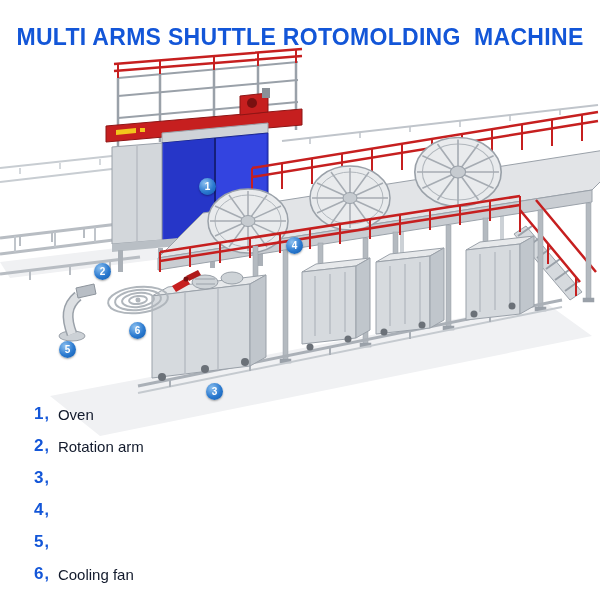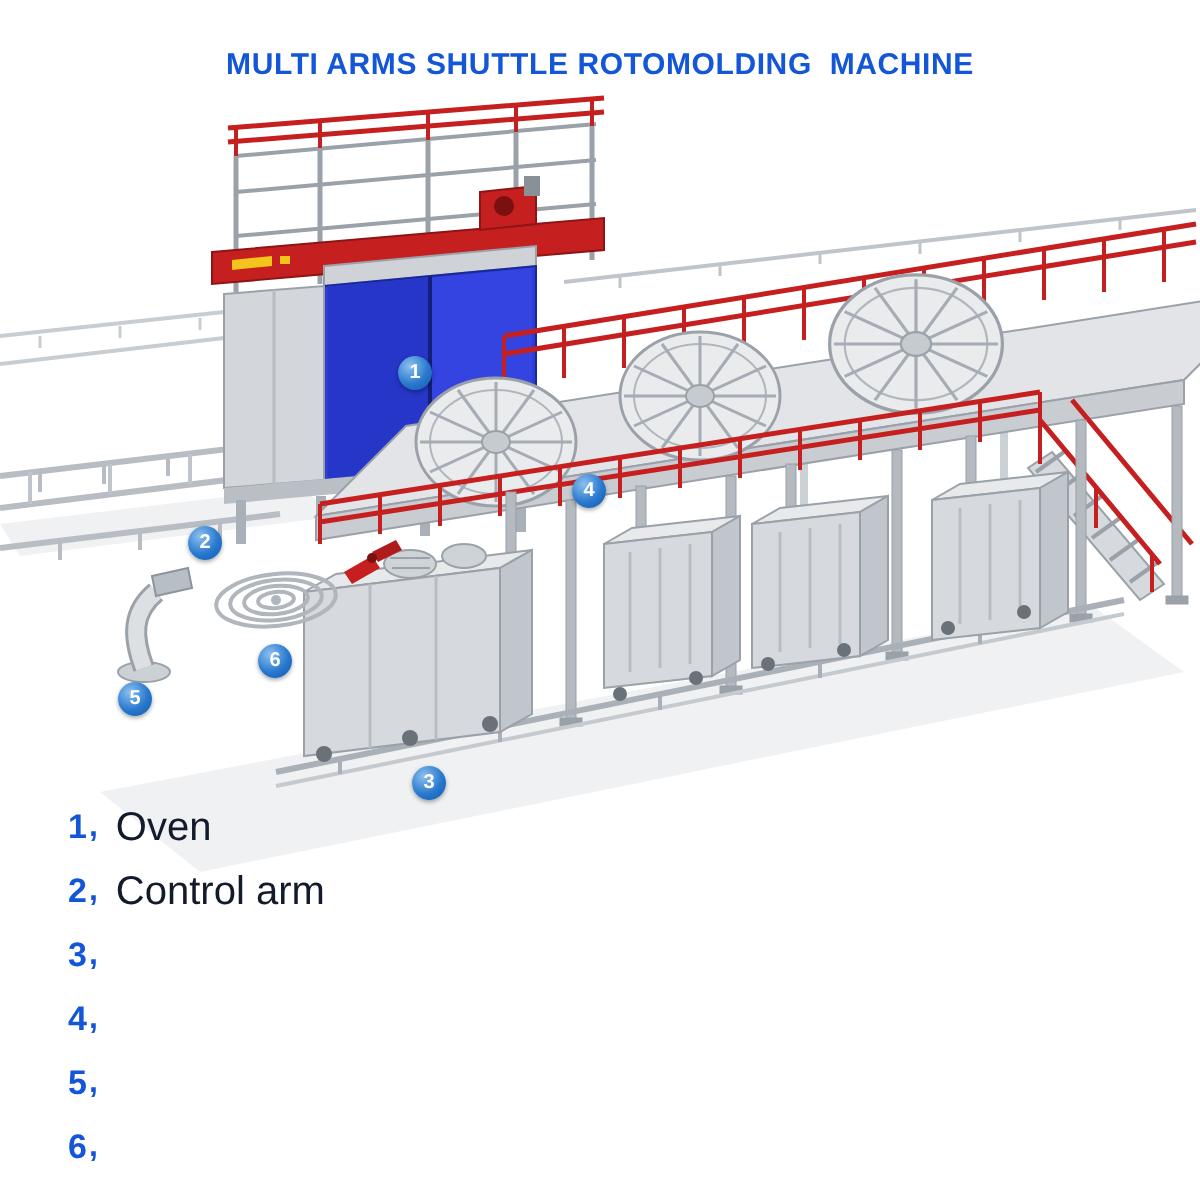--- a/index.html
+++ b/index.html
@@ -1,31 +1,31 @@
 <!DOCTYPE html>
 <html><head>
 <meta charset="utf-8">
 <style>
   html,body{margin:0;padding:0;background:#fff;}
   .stage{position:relative;width:600px;height:600px;background:#ffffff;overflow:hidden;
          font-family:"Liberation Sans",sans-serif;}
   .title{position:absolute;top:24px;left:0;width:100%;text-align:center;
-         font-weight:bold;font-size:15px;color:#1356d8;letter-spacing:.3px;white-space:pre;}
+         font-weight:bold;font-size:23px;color:#1356d8;letter-spacing:.3px;white-space:pre;}
   .machine-svg{position:absolute;top:0;left:0;}
   .badge{position:absolute;width:17px;height:17px;margin-left:-9px;margin-top:-9px;border-radius:50%;
          background:radial-gradient(circle at 35% 30%, #8cc0ef, #2a79cf 55%, #0f59ab);
          color:#fff;font-weight:bold;font-size:10px;display:flex;align-items:center;justify-content:center;
          box-shadow:0 1px 2px rgba(0,0,0,.35);z-index:3;}
   .b1{left:208px;top:187px;} .b2{left:103px;top:272px;} .b3{left:215px;top:392px;}
   .b4{left:295px;top:246px;} .b5{left:68px;top:350px;}  .b6{left:138px;top:331px;}
   .legend{position:absolute;left:34px;top:398px;z-index:2;}
   .legend-row{height:32px;display:flex;align-items:center;}
   .lnum{color:#1356d8;font-weight:bold;font-size:17px;}
   .lsep{color:#1356d8;font-weight:bold;font-size:16px;margin-left:1px;}
-  .llabel{color:#121a2c;font-size:20px;margin-left:9px;}
+  .llabel{color:#121a2c;font-size:15px;margin-left:9px;}
 </style>
 </head>
 <body>
 
 <div class="stage">
 
   <div class="title">MULTI ARMS SHUTTLE ROTOMOLDING  MACHINE</div>
 
   <svg class="machine-svg" width="600" height="600" viewBox="0 0 600 600">
     <defs>
@@ -218,33 +218,34 @@
 
   <div class="legend">
     <div class="legend-row">
       <span class="lnum">1</span>
         <span class="lsep">,</span>
       <span class="llabel">Oven</span>
     </div>
     <div class="legend-row">
       <span class="lnum">2</span>
         <span class="lsep">,</span>
-      <span class="llabel">Control arm</span>
+      <span class="llabel">Rotation arm</span>
     </div>
     <div class="legend-row">
       <span class="lnum">3</span>
         <span class="lsep">,</span>
     </div>
     <div class="legend-row">
       <span class="lnum">4</span>
         <span class="lsep">,</span>
     </div>
     <div class="legend-row">
       <span class="lnum">5</span>
         <span class="lsep">,</span>
     </div>
     <div class="legend-row">
       <span class="lnum">6</span>
         <span class="lsep">,</span>
+      <span class="llabel">Cooling fan</span>
     </div>
   </div>
 
 </div>
 
 </body></html>

